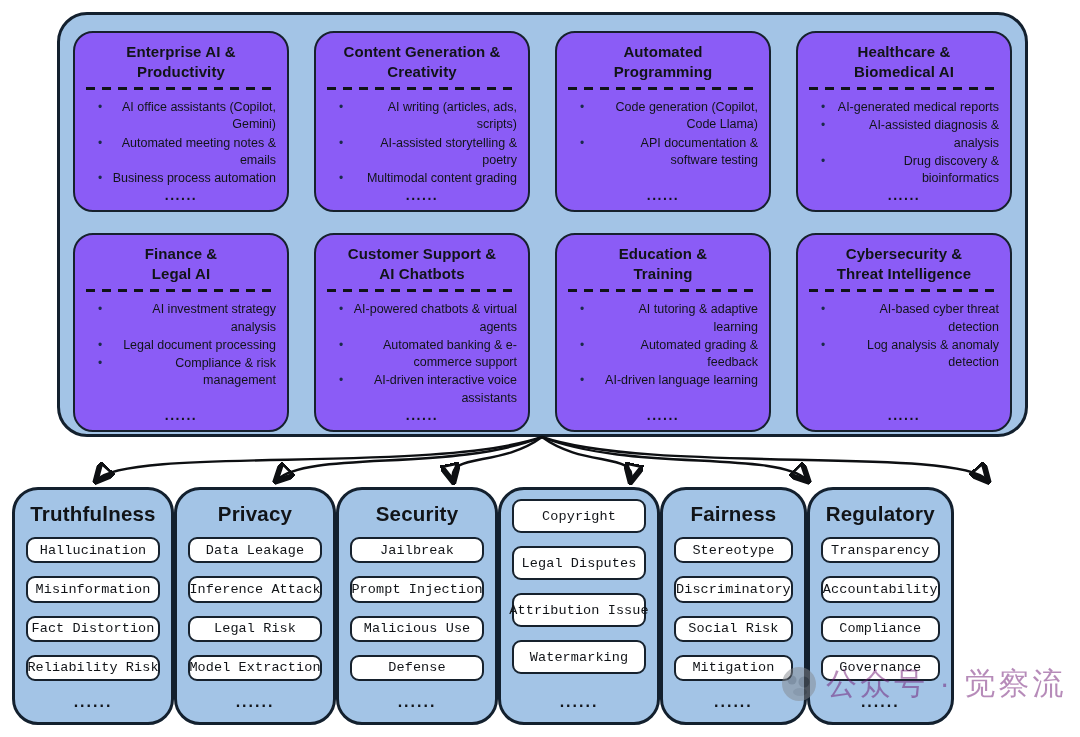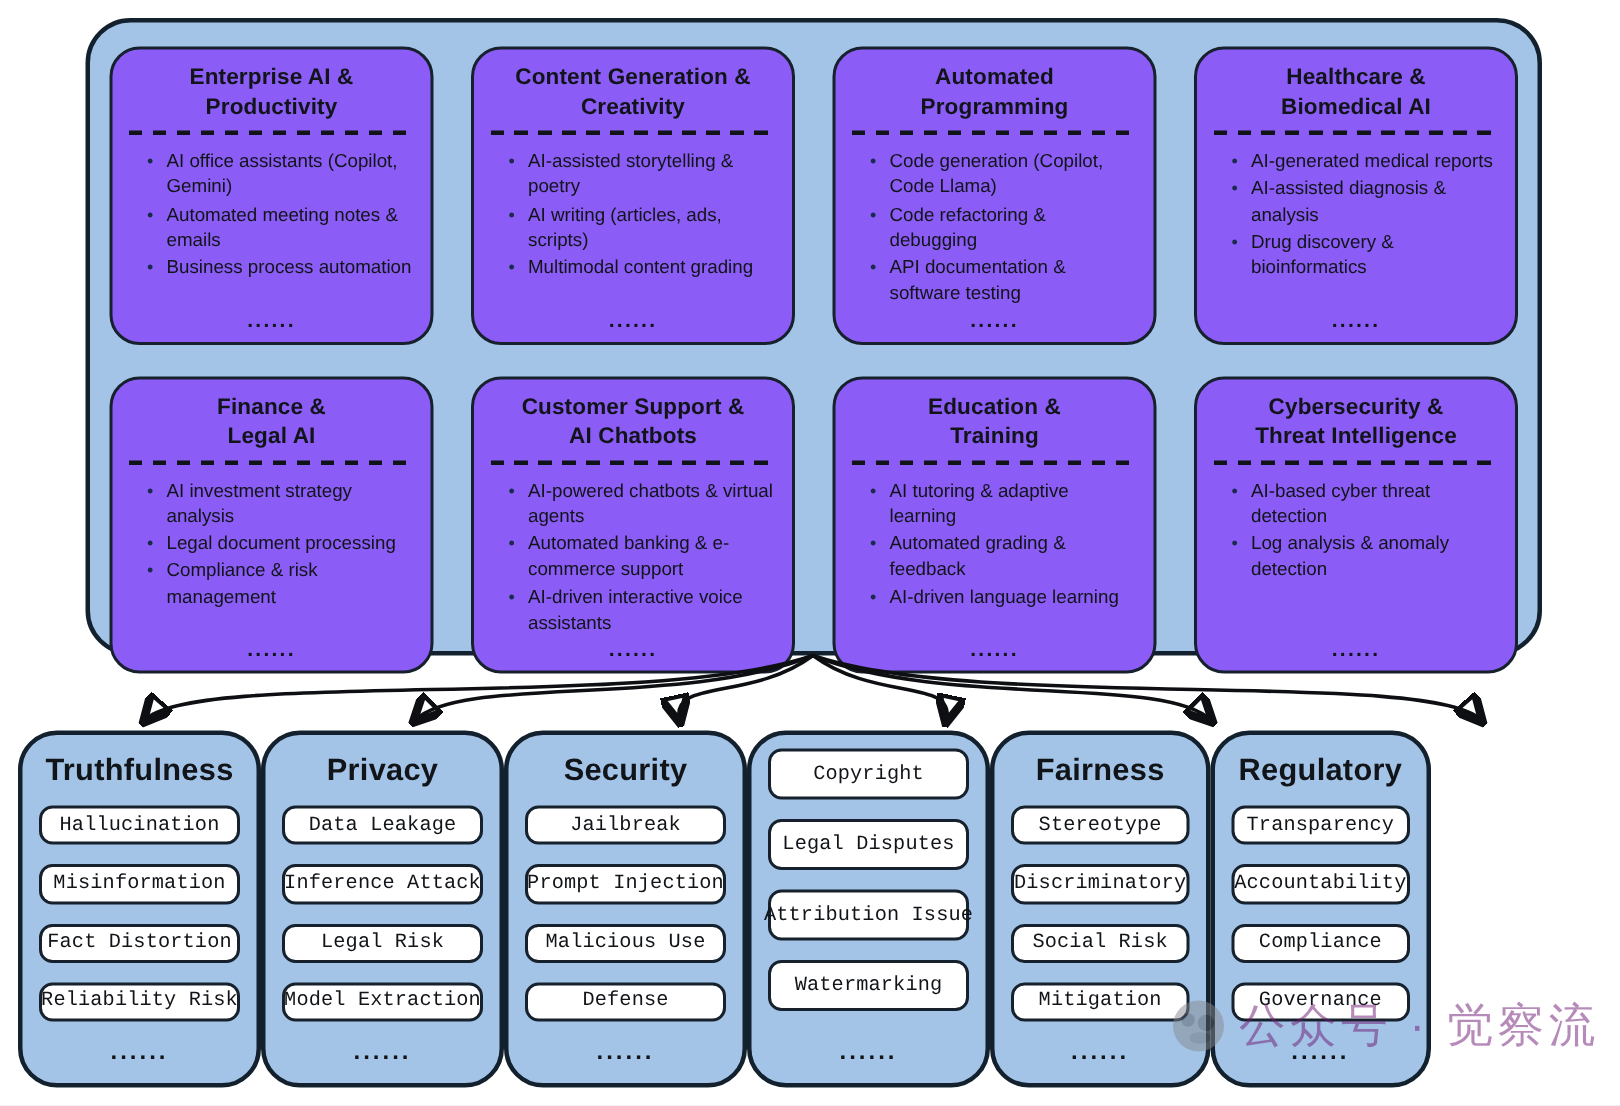--- a/index.html
+++ b/index.html
@@ -21,21 +21,21 @@
     padding:7px 9px 5px 9px;min-width:0;
   }
   .card-title{
     text-align:center;font-weight:bold;font-size:15px;line-height:1.3;
     letter-spacing:.1px;margin-top:2px;
   }
   .dashed{
     height:3px;margin:6px 2px 4px 2px;
     background:repeating-linear-gradient(90deg,#101418 0 9px,transparent 9px 16px);
   }
-  .card ul{list-style:none;margin:5px 0 0 0;padding:0 2px 0 14px;}
+  .card ul{list-style:none;margin:5px 0 0 0;padding:0 2px 0 14px;text-align:right;}
   .card li{
     position:relative;padding-left:13px;font-size:12.5px;line-height:1.38;
     margin-bottom:1px;
   }
   .card li::before{
     content:"•";position:absolute;left:0;top:0;font-size:12px;color:#1a2a4a;
   }
   .more-dots{
     margin-top:auto;text-align:center;font-weight:bold;font-size:14px;
     letter-spacing:1.5px;line-height:1;padding-bottom:3px;
@@ -95,36 +95,35 @@
       <div class="more-dots">......</div>
     </div>
 
     <div class="card">
       <div class="card-title">
         <span>Content Generation &amp;</span><br>
         <span>Creativity</span>
       </div>
       <div class="dashed"></div>
       <ul>
+        <li>AI writing (articles, ads, scripts)</li>
         <li>AI-assisted storytelling &amp; poetry</li>
-        <li>AI writing (articles, ads, scripts)</li>
         <li>Multimodal content grading</li>
       </ul>
       <div class="more-dots">......</div>
     </div>
 
     <div class="card">
       <div class="card-title">
         <span>Automated</span><br>
         <span>Programming</span>
       </div>
       <div class="dashed"></div>
       <ul>
         <li>Code generation (Copilot, Code Llama)</li>
-        <li>Code refactoring &amp; debugging</li>
         <li>API documentation &amp; software testing</li>
       </ul>
       <div class="more-dots">......</div>
     </div>
 
     <div class="card">
       <div class="card-title">
         <span>Healthcare &amp;</span><br>
         <span>Biomedical AI</span>
       </div>

